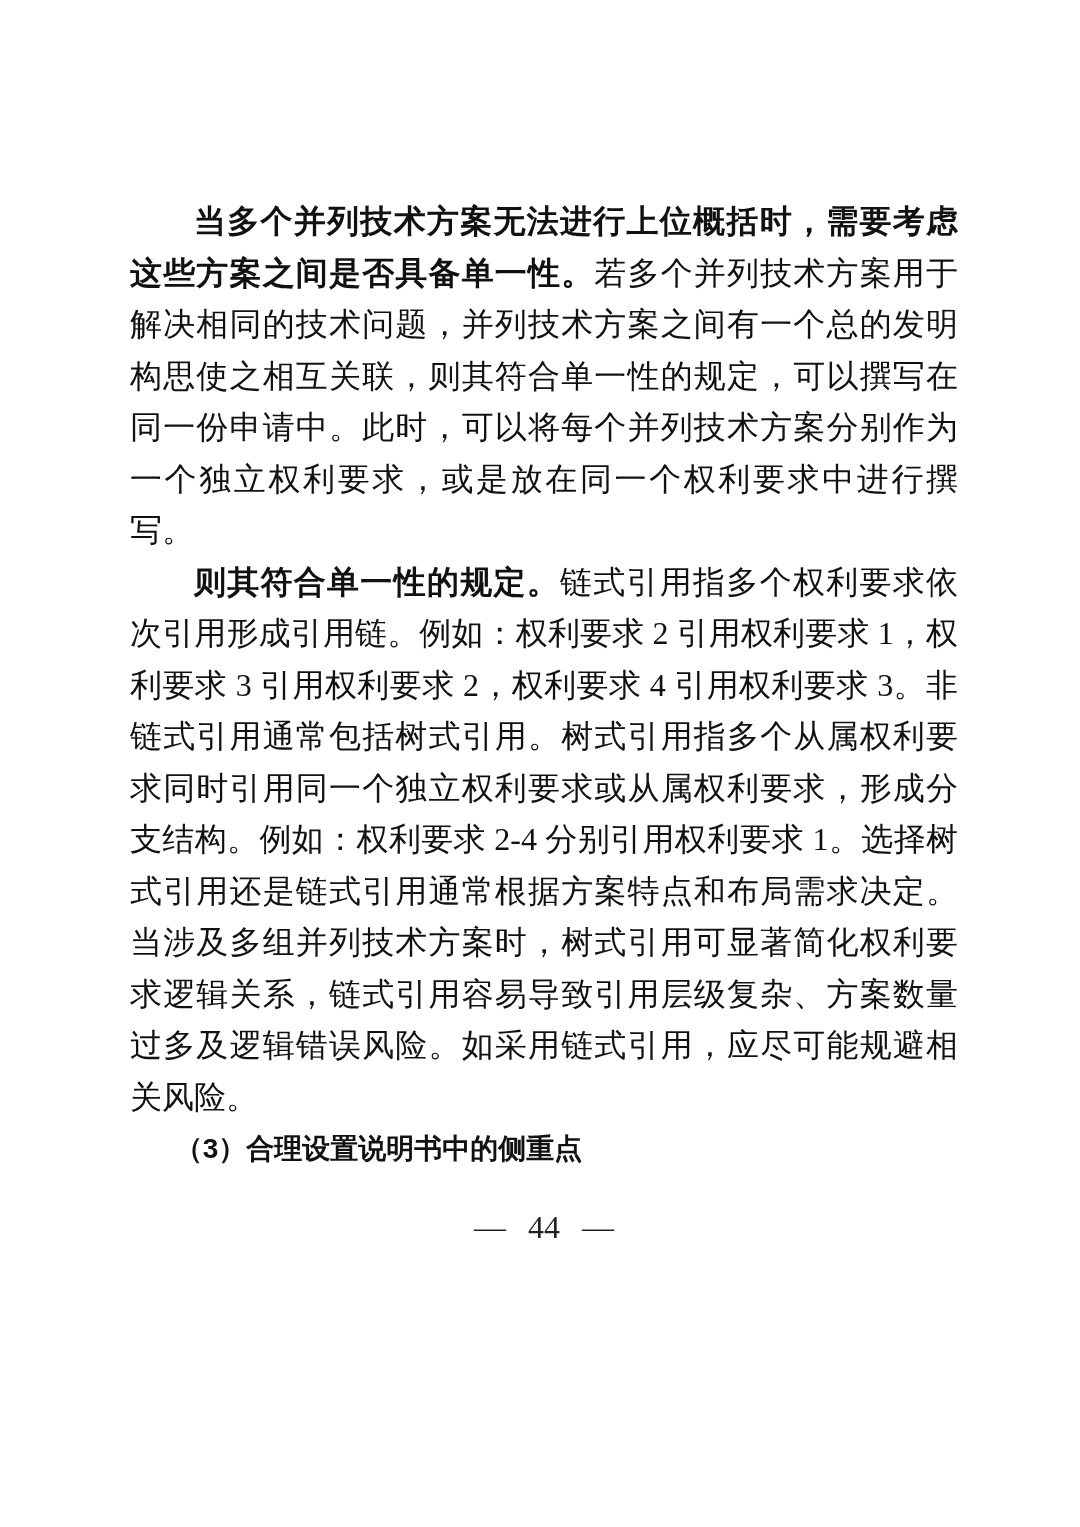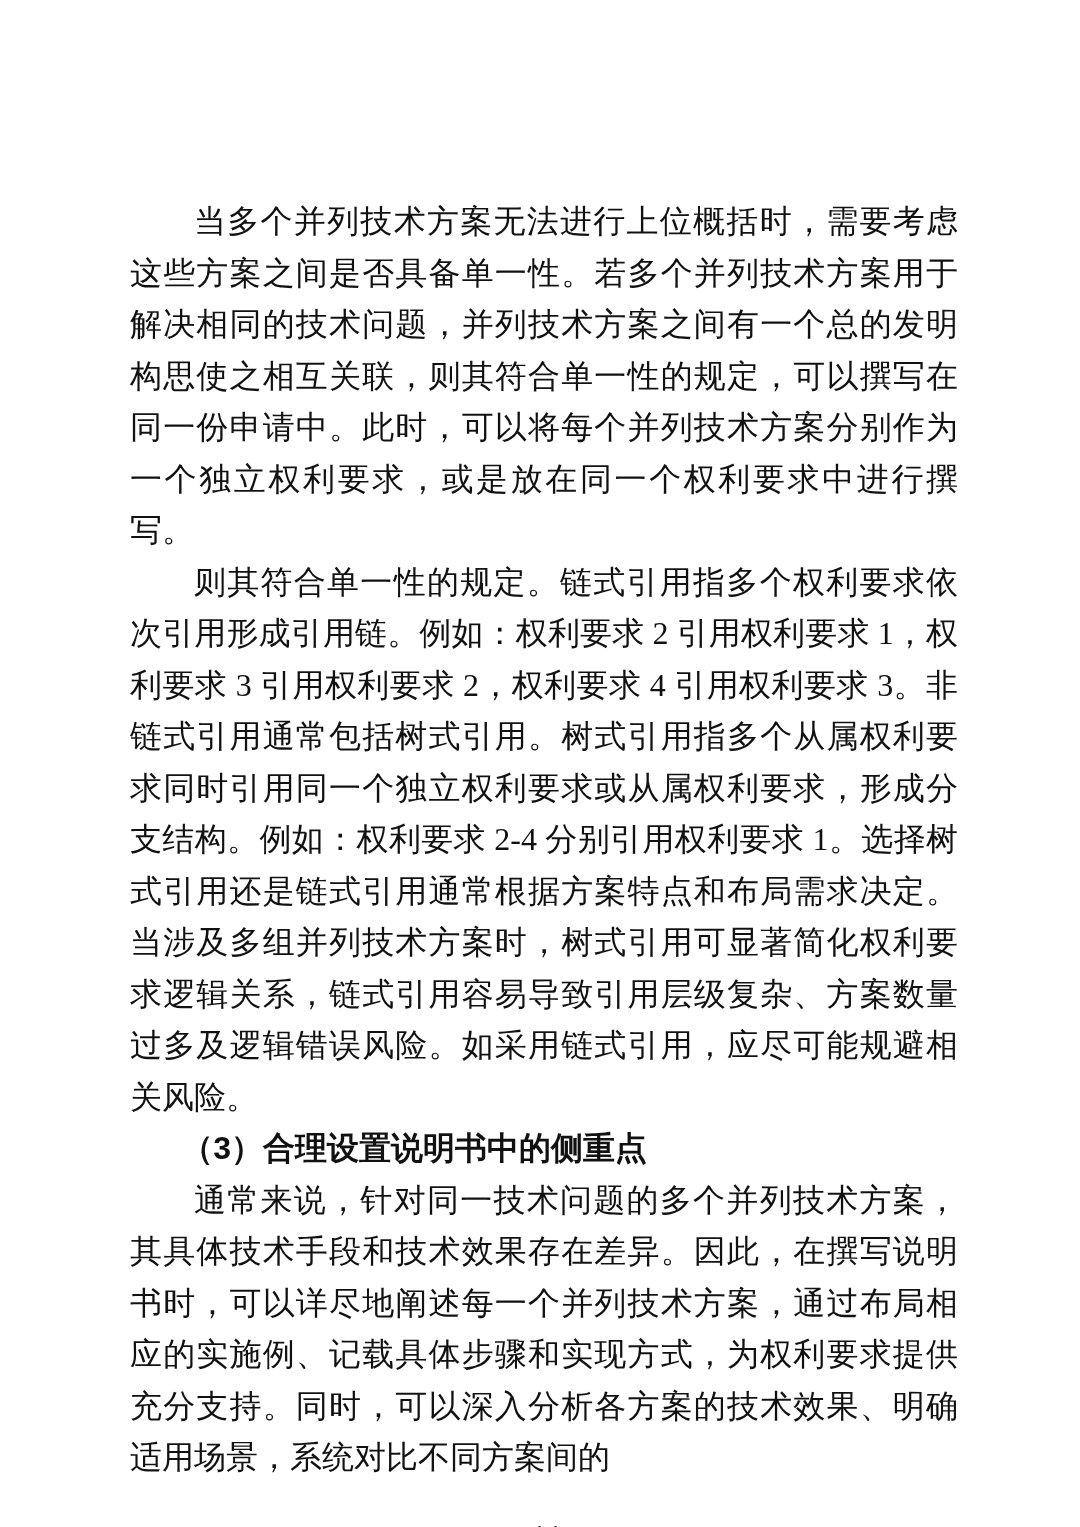--- a/index.html
+++ b/index.html
@@ -21,28 +21,28 @@
   .body-para {
     margin: 0;
     font-family: "Liberation Serif", "DejaVu Serif", serif;
     font-size: 32px;
     line-height: 51.5px;
     text-align: justify;
     text-indent: 2em;
     color: #111111;
   }
   .bold-lead {
-    font-weight: 400;
+    font-weight: 700;
     font-family: "Liberation Sans", "DejaVu Sans", sans-serif;
   }
   .section-heading {
     margin: 0;
     font-family: "Liberation Sans", "DejaVu Sans", sans-serif;
     font-weight: 700;
-    font-size: 32px;
+    font-size: 28px;
     line-height: 51.5px;
     text-indent: 1.6em;
     color: #111111;
   }
   .page-footer {
     margin-top: 32px;
     text-align: center;
     font-family: "Liberation Serif", "DejaVu Serif", serif;
     font-size: 32px;
     line-height: 40px;
@@ -54,17 +54,16 @@
 <body>
 
 <div class="page">
 
   <p class="body-para"><span class="bold-lead">当多个并列技术方案无法进行上位概括时，需要考虑这些方案之间是否具备单一性。</span><span>若多个并列技术方案用于解决相同的技术问题，并列技术方案之间有一个总的发明构思使之相互关联，则其符合单一性的规定，可以撰写在同一份申请中。此时，可以将每个并列技术方案分别作为一个独立权利要求，或是放在同一个权利要求中进行撰写。</span></p>
 
   <p class="body-para"><span class="bold-lead">则其符合单一性的规定。</span><span>链式引用指多个权利要求依次引用形成引用链。例如：权利要求 2 引用权利要求 1，权利要求 3 引用权利要求 2，权利要求 4 引用权利要求 3。非链式引用通常包括树式引用。树式引用指多个从属权利要求同时引用同一个独立权利要求或从属权利要求，形成分支结构。例如：权利要求 2-4 分别引用权利要求 1。选择树式引用还是链式引用通常根据方案特点和布局需求决定。当涉及多组并列技术方案时，树式引用可显著简化权利要求逻辑关系，链式引用容易导致引用层级复杂、方案数量过多及逻辑错误风险。如采用链式引用，应尽可能规避相关风险。</span></p>
 
   <h2 class="section-heading">（3）合理设置说明书中的侧重点</h2>
 
-  <p class="body-para"><span>通常来说，针对同一技术问题的多个并列技术方案，其具体技术手段和技术效果存在差异。因此，在撰写说明书时，可以详尽地阐述每一个并列技术方案，通过布局相应的实施例、记载具体步骤和实现方式，为权利要求提供充分支持。同时，可以深入分析各方案的技术效果、明确适用场景，系统对比不同方案间的</span></p>
 
   <div class="page-footer">— 44 —</div>
 
 </div>
 
 </body></html>

